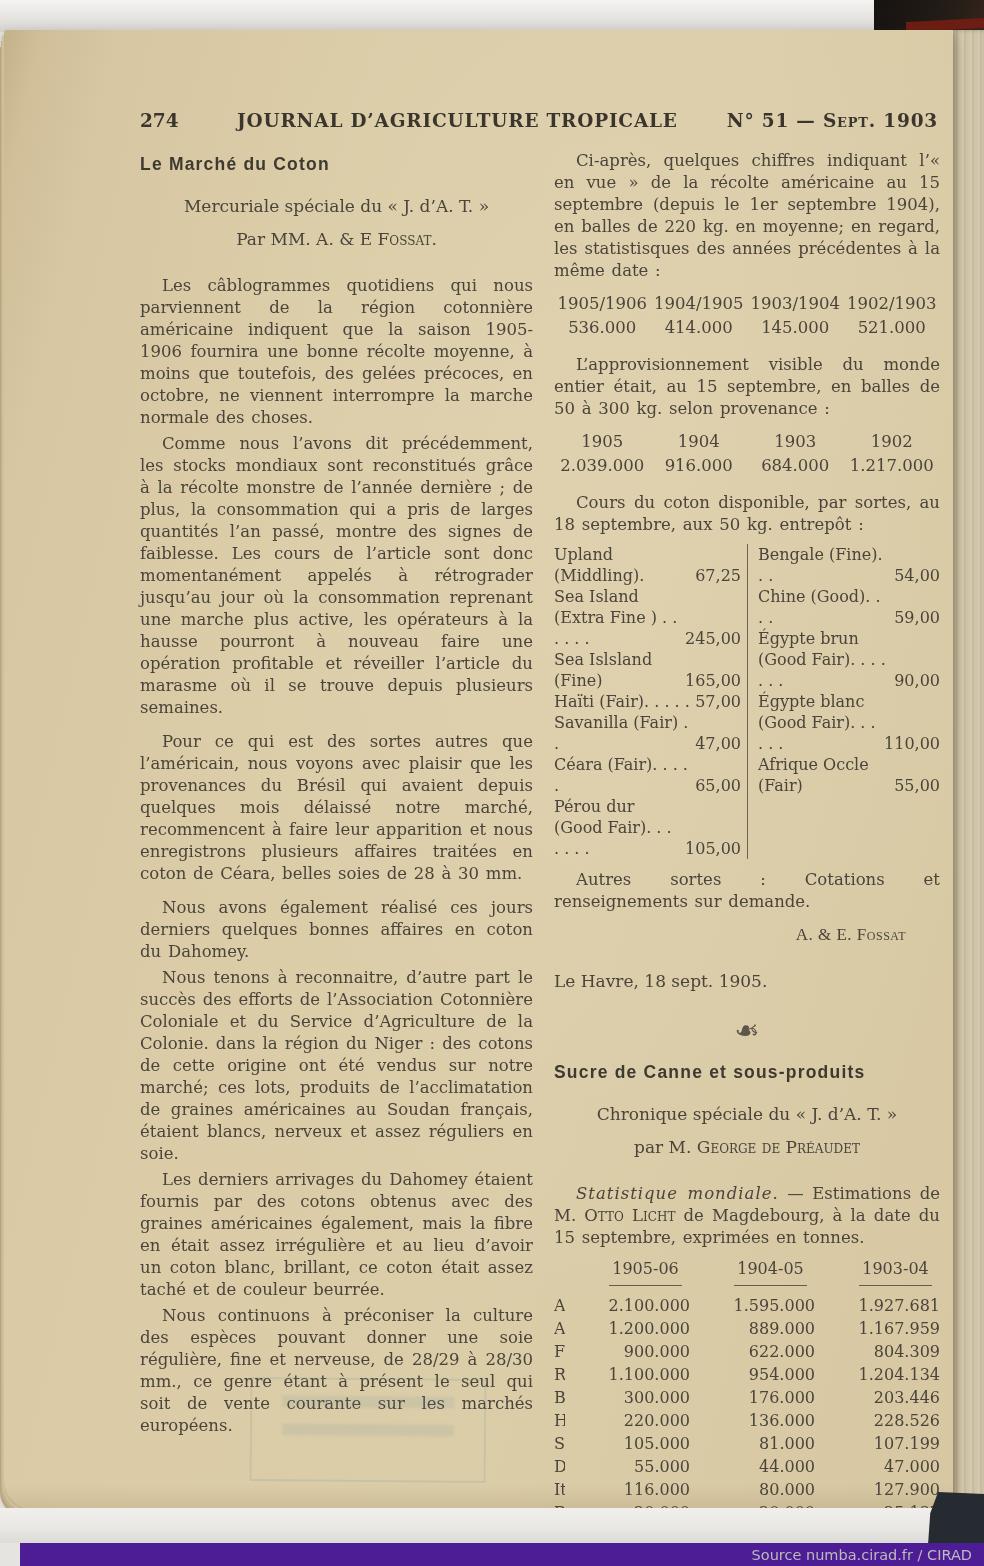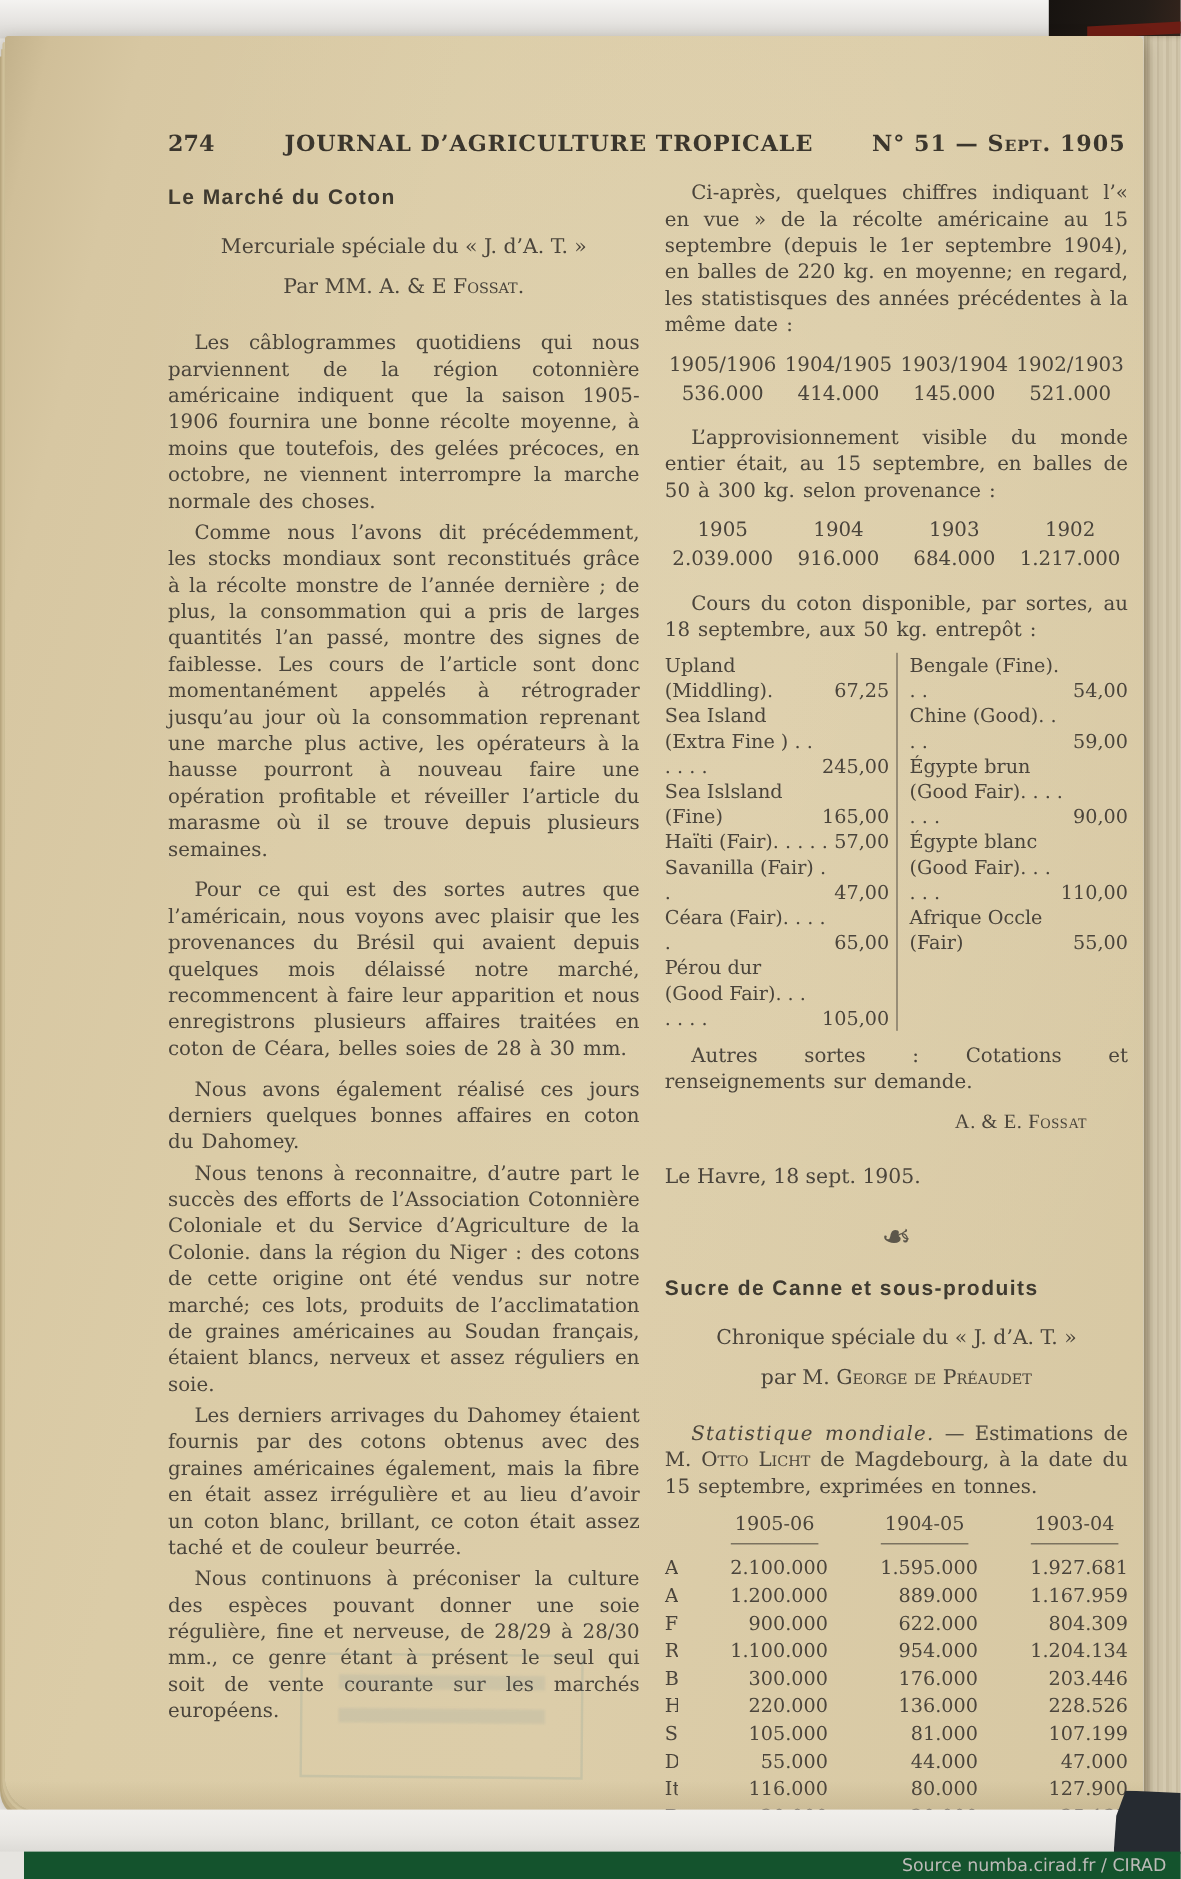--- a/index.html
+++ b/index.html
@@ -30,21 +30,21 @@
   .scan-bottom{
     position:absolute;left:0;top:1508px;right:0;height:35px;
     background:linear-gradient(#f1efec 0%,#e9e7e3 60%,#dddbd7 100%);
   }
   .cover-br{
     position:absolute;right:0;top:1492px;width:56px;height:53px;
     background:#262b31;
     clip-path:polygon(18% 0,100% 4%,100% 100%,0 100%,4% 40%);
   }
   .source-bar{
-    position:absolute;left:0;right:0;bottom:0;height:23px;background:#14532d;
+    position:absolute;left:0;right:0;bottom:0;height:23px;background:#4c1d95;
     display:flex;align-items:center;justify-content:flex-end;
     padding-right:12px;box-sizing:border-box;
     color:#bdbbb8;font-family:"DejaVu Sans","Liberation Sans",sans-serif;
     font-size:14.5px;
     margin-left:20px;
   }
   
   .page{
     position:absolute;left:4px;top:30px;width:949px;height:1480px;
     background:
@@ -139,21 +139,21 @@
   <div class="scan-top"></div>
   <div class="cover-tr"></div>
   <div class="cover-tr-red"></div>
   <div class="fore-edge"></div>
 
   <div class="page">
 
     <div class="header-row">
       <span class="pnum">274</span>
       <span class="jtitle">JOURNAL D’AGRICULTURE TROPICALE</span>
-      <span class="issue"><span>N° 51 — </span><span class="sc">Sept. 1905</span></span>
+      <span class="issue"><span>N° 51 — </span><span class="sc">Sept. 1903</span></span>
     </div>
 
     <div class="col-left">
       <div class="article-title">Le Marché du Coton</div>
       <div class="article-sub">Mercuriale spéciale du « J. d’A. T. »</div>
       <div class="article-byline"><span>Par MM. A. &amp; E </span><span class="sc">Fossat</span><span>.</span></div>
       <p class="para">Les câblogrammes quotidiens qui nous parviennent de la région cotonnière américaine indiquent que la saison 1905-1906 fournira une bonne récolte moyenne, à moins que toutefois, des gelées précoces, en octobre, ne viennent interrompre la marche normale des choses.</p>
       <p class="para">Comme nous l’avons dit précédemment, les stocks mondiaux sont reconstitués grâce à la récolte monstre de l’année dernière ; de plus, la consommation qui a pris de larges quantités l’an passé, montre des signes de faiblesse. Les cours de l’article sont donc momentanément appelés à rétrograder jusqu’au jour où la consommation reprenant une marche plus active, les opérateurs à la hausse pourront à nouveau faire une opération profitable et réveiller l’article du marasme où il se trouve depuis plusieurs semaines.</p>
       <p class="para gap">Pour ce qui est des sortes autres que l’américain, nous voyons avec plaisir que les provenances du Brésil qui avaient depuis quelques mois délaissé notre marché, recommencent à faire leur apparition et nous enregistrons plusieurs affaires traitées en coton de Céara, belles soies de 28 à 30 mm.</p>
       <p class="para gap">Nous avons également réalisé ces jours derniers quelques bonnes affaires en coton du Dahomey.</p>

